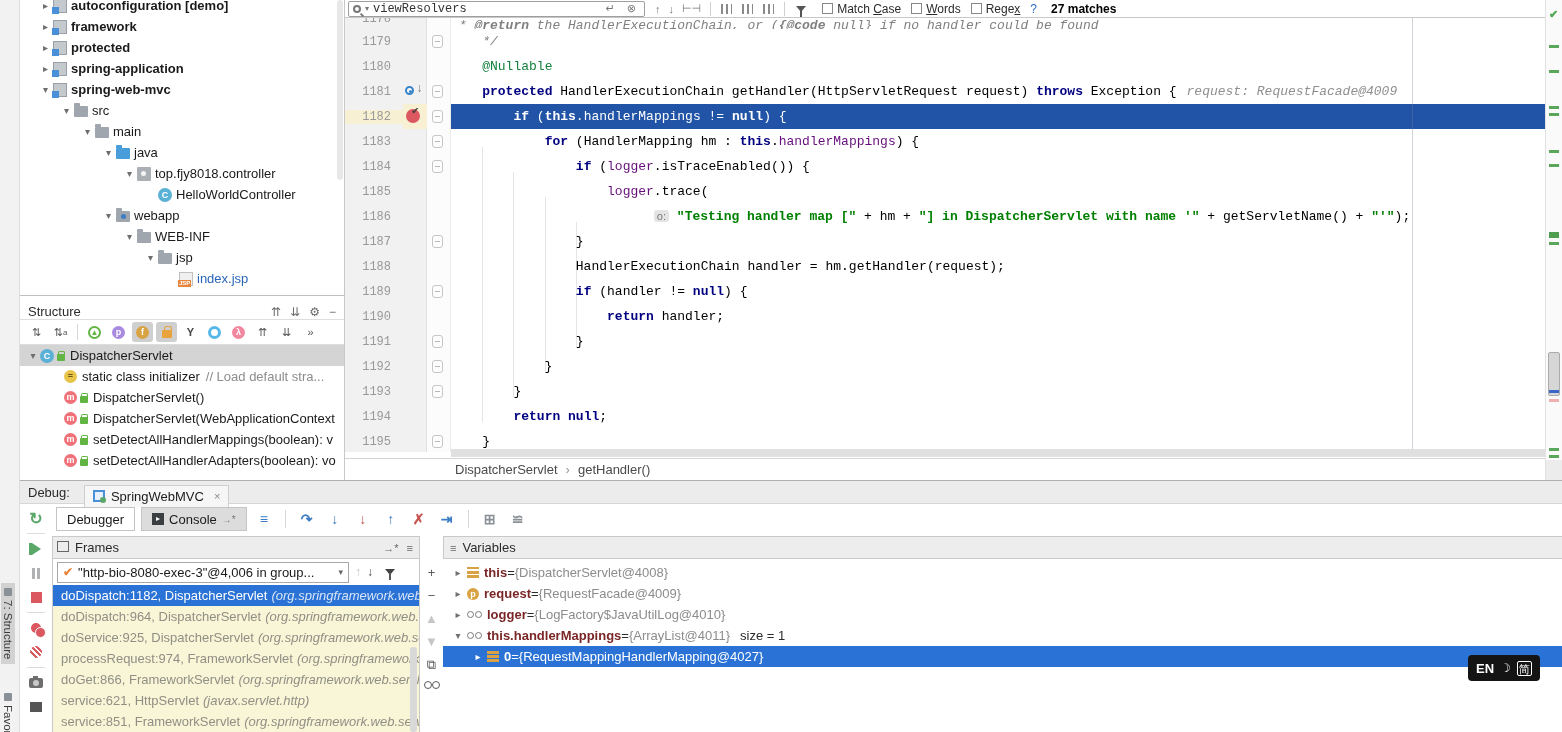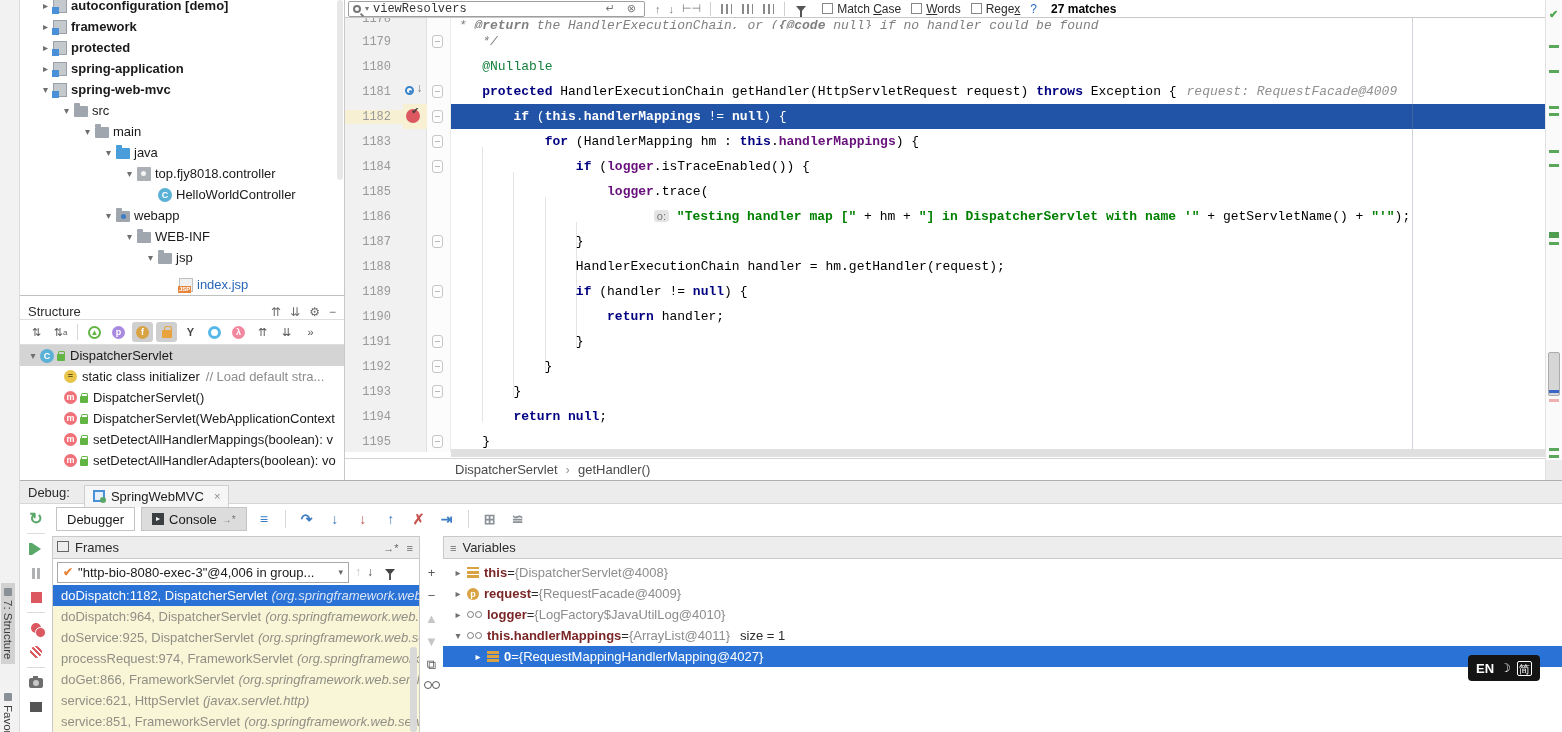--- a/index.html
+++ b/index.html
@@ -86,21 +86,21 @@
 .ln{width:58px;flex:none;text-align:right;padding-right:12px;color:#999;font-size:12px}
 .gi{width:24px;flex:none;height:100%;position:relative}
 .fd{width:24px;flex:none;height:100%;position:relative}
 .cd{flex:1;height:100%;line-height:25px}
 .crow.current .ln,.crow.current .gi{background:#f8f0d2}
 .crow.current .cd{background:#2154a6}
 .crow.current .cd .sg{color:#fff !important}
 .sg.p{color:#000}
 .sg.k{color:#000080;font-weight:bold}
 .sg.s{color:#008000;font-weight:bold}
-.sg.f{color:#660e7a;font-weight:bold}
+.sg.f{color:#660e7a;font-weight:normal}
 .sg.c{color:#808080;font-style:italic}
 .sg.ct{color:#808080;font-style:italic;font-weight:bold;text-decoration:underline}
 .sg.a{color:#15803d}
 .sg.h{background:#e4e4e4;color:#787878;border-radius:3px;padding:0 3px;font-size:11px;font-family:"Liberation Sans",sans-serif;font-style:normal}
 .dbg{color:#909090;font-style:italic;margin-left:10px}
 .fbox{position:absolute;left:5px;top:6px;width:11px;height:13px;border:1px solid #c6c6c6;border-radius:3px;background:#fdfdfd}
 .fbox::after{content:"";position:absolute;left:2px;top:5px;width:5px;height:1px;background:#b8b8b8}
 .ovr{position:absolute;left:2px;top:7px;width:9px;height:9px;border:2px solid #3883c8;border-radius:50%;background:#fff}
 .ovr::after{content:"";position:absolute;left:2px;top:2px;width:3px;height:3px;border-radius:50%;background:#3883c8}
 .ovra{position:absolute;left:13px;top:3px;color:#7a7a7a;font-size:12px;font-weight:bold}
@@ -275,21 +275,21 @@
         <div class="trow" style="padding-left: 102px;">
           <span class="chv">▾</span>
           <span class="ticon ic-folder"></span>
           <span class="lbl">WEB-INF</span>
         </div>
         <div class="trow" style="padding-left: 123px;">
           <span class="chv">▾</span>
           <span class="ticon ic-folder"></span>
           <span class="lbl">jsp</span>
         </div>
-        <div class="trow" style="padding-left: 144px; margin-top: 6px;">
+        <div class="trow" style="padding-left: 144px;">
           <span class="chv"></span>
           <span class="ticon ic-jsp"></span>
           <span class="lbl link">index.jsp</span>
         </div>
       </div>
   <div id="ptscroll"></div>
 </div>
 
 <div id="struct">
   <div class="phead">

